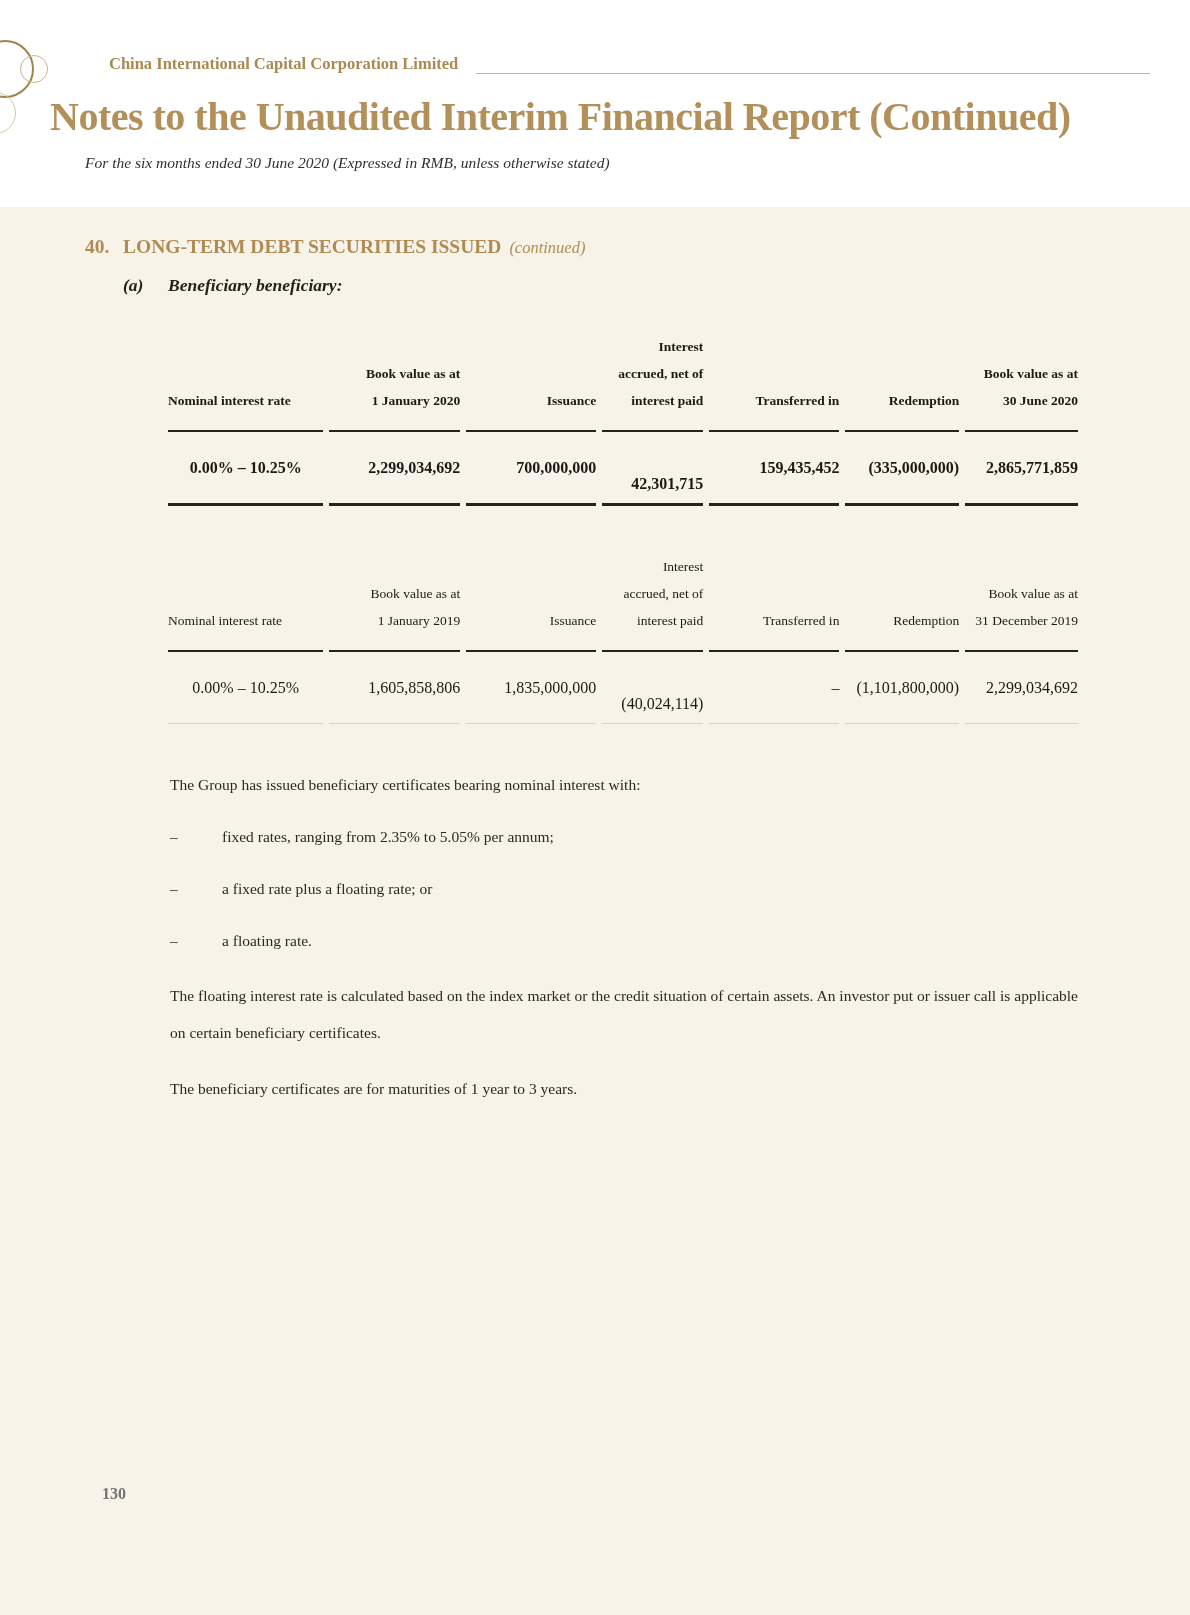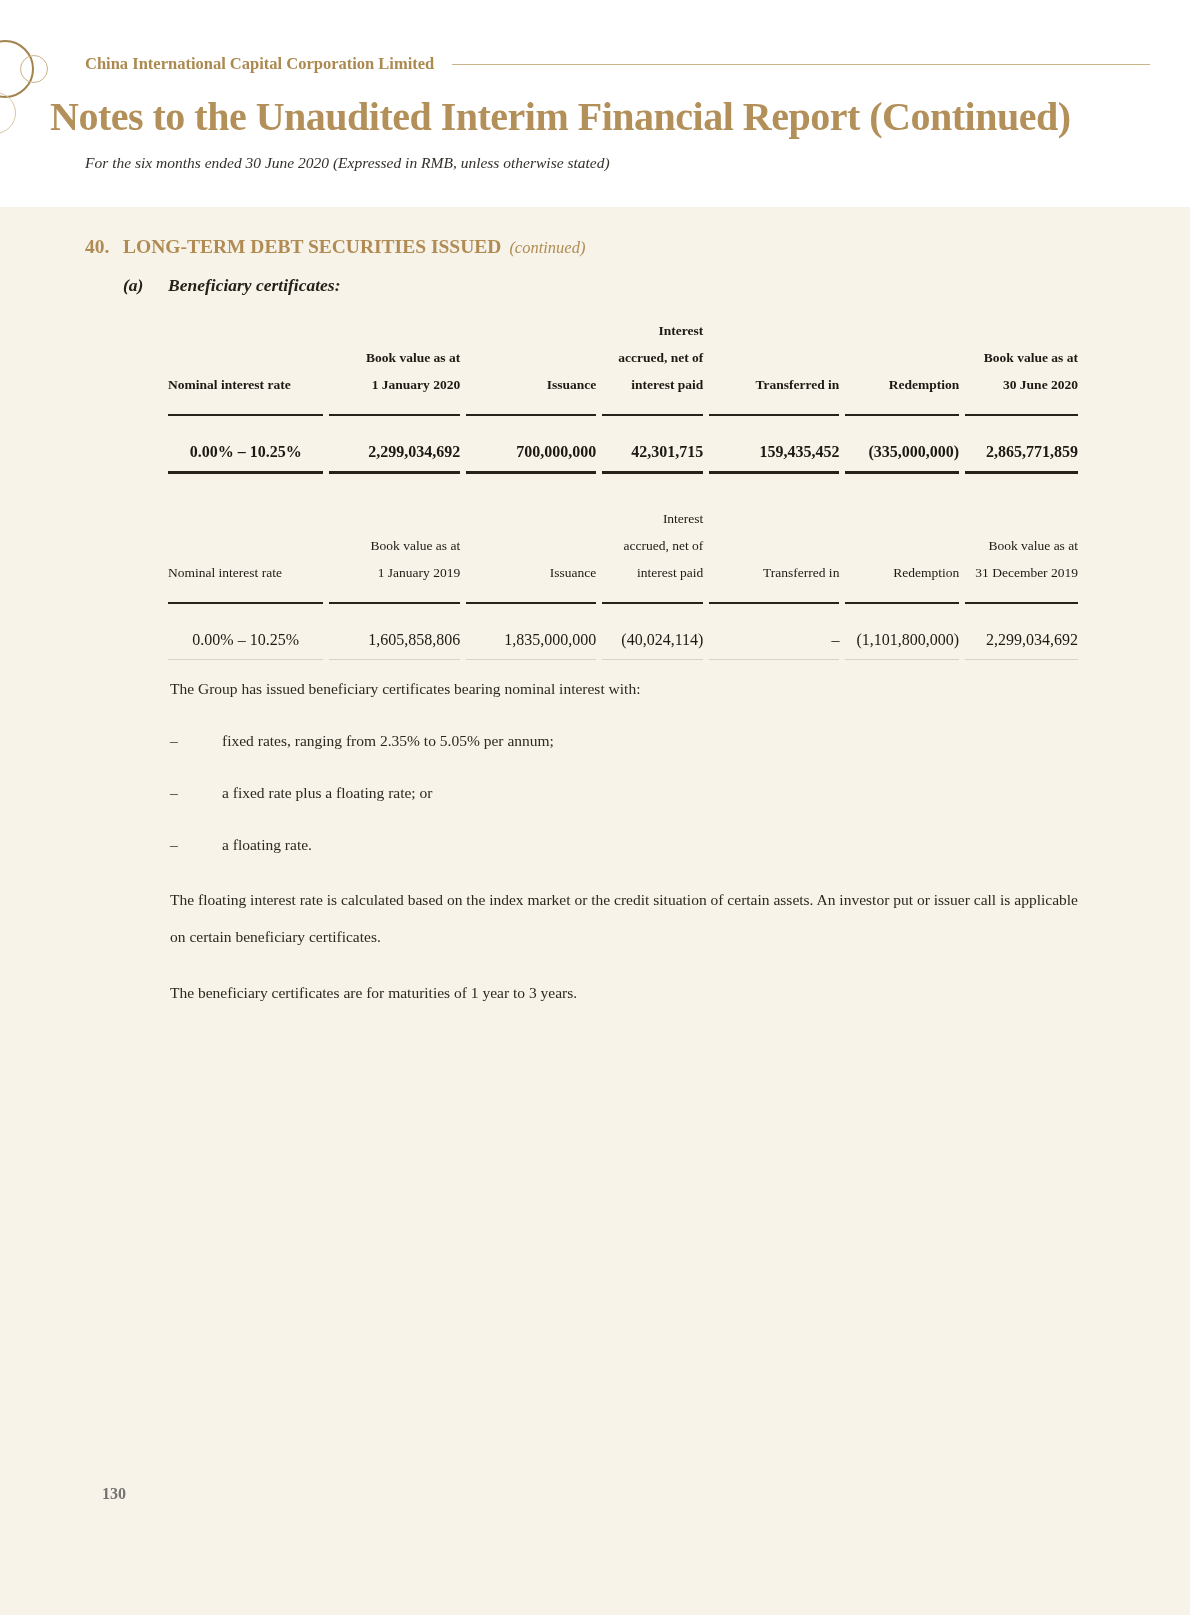--- a/index.html
+++ b/index.html
@@ -8,60 +8,60 @@
     width:1190px; height:1615px; position:relative; margin:0 auto;
     background:#f7f3e8; overflow:hidden;
   }
   
   .band-top { position:relative; background:#ffffff; height:207px; }
   .logo { position:absolute; left:0; top:0; width:90px; height:160px; }
   .circle { position:absolute; border-radius:50%; }
   .circle-big   { left:-24px; top:40px;  width:54px; height:54px; border:2px solid #a2834e; }
   .circle-small { left:20px;  top:55px;  width:26px; height:26px; border:1px solid #c8b387; }
   .circle-low   { left:-26px; top:92px;  width:40px; height:40px; border:1px solid #d8c8a4; }
-  .company-row { display:flex; align-items:center; padding:54px 40px 0 85px; }
+  .company-row { display:flex; align-items:flex-end; padding:54px 40px 0 85px;margin-left:24px; }
   .company { color:#ab8950; font-weight:bold; font-size:16.5px; white-space:nowrap; }
   .gold-rule { flex:1; height:0; border-top:1px solid #c9b488; margin-left:18px; }
   .doc-title {
     margin:20px 25px 0 50px; color:#b3905a; font-weight:bold;
     font-size:40px; line-height:1.15; letter-spacing:-0.5px;
   }
   .doc-subtitle { margin:14px 25px 0 85px; font-style:italic; font-size:15.5px; color:#33302a; }
 
   
   .band-main { padding:24px 112px 0 85px; box-sizing:border-box; }
   .section-heading { margin-top:5px; font-size:19.5px; color:#b08c54; font-weight:bold; }
   .sec-num { display:inline-block; width:38px; }
   .sec-cont { font-weight:normal; font-style:italic; font-size:16.5px; margin-left:8px; }
   .subsection { margin:17px 0 0 38px; font-size:17.5px; font-weight:bold; font-style:italic; color:#24211b; }
   .subsec-label { display:inline-block; width:45px; }
 
   
   .fintable { margin:20px 0 0 83px; }
   .trow { display:flex; gap:6px; }
   .c1 { flex:172 0 0; } .c2 { flex:145 0 0; } .c3 { flex:144 0 0; }
-  .c4 { flex:112 0 0; } .c5 { flex:144 0 0; } .c6 { flex:126 0 0; } .c7 { flex:125 0 0; }
+  .c4 { flex:112 0 0;margin-top:16px; } .c5 { flex:144 0 0; } .c6 { flex:126 0 0; } .c7 { flex:125 0 0; }
   .thc {
     display:flex; flex-direction:column; justify-content:flex-end;
     min-height:82px; padding-bottom:16px;
     font-size:13.5px; line-height:27px; color:#1d1a15;
     border-bottom:2.5px solid #26231c;
   }
   .t1 .thc, .t1 .tdc { font-weight:bold; }
   .t2 .thc, .t2 .tdc { font-weight:normal; }
   .col-l { text-align:center;  align-items:flex-start; }
   .col-r { text-align:right; align-items:flex-end; }
   .tdc { padding:27px 0 10px; font-size:16px; color:#1d1a15; }
   .t1 .tdc { border-bottom:3px solid #26231c; }
   .t2 .tdc { border-bottom:1px solid #d9d3c3; }
   .t2 { margin-top:30px; }
 
   
   .prose { margin-left:85px; width:908px; font-size:15.5px; color:#2c2922; }
-  .para-intro { margin-top:20px; }
+  .para-intro { margin-top:52px; }
   .bullet { display:flex; margin-top:34px; }
   .bullet-marker { width:52px; flex:0 0 52px; }
   .para-just { margin-top:27px; text-align:justify; line-height:37px; }
   .para-last { margin-top:29px; }
 
   .page-number { position:absolute; left:102px; bottom:112px; font-size:16px; font-weight:bold; color:#737373; }
 </style>
 </head>
 <body>
 
@@ -81,21 +81,21 @@
     <div class="doc-subtitle">For the six months ended 30 June 2020 (Expressed in RMB, unless otherwise stated)</div>
   </div>
 
   <div class="band-main">
 
     <div class="section-heading">
       <span class="sec-num">40.</span><span class="sec-title">LONG-TERM DEBT SECURITIES ISSUED</span><span class="sec-cont">(continued)</span>
     </div>
 
     <div class="subsection">
-      <span class="subsec-label">(a)</span><span>Beneficiary certificates:</span>
+      <span class="subsec-label">(a)</span><span>Beneficiary beneficiary:</span>
     </div>
 
     <div class="fintable t1">
       <div class="trow">
         <div class="thc c1 col-l">
           <div>Nominal interest rate</div>
         </div>
         <div class="thc c2 col-r">
           <div>Book value as at</div>
           <div>1 January 2020</div>

